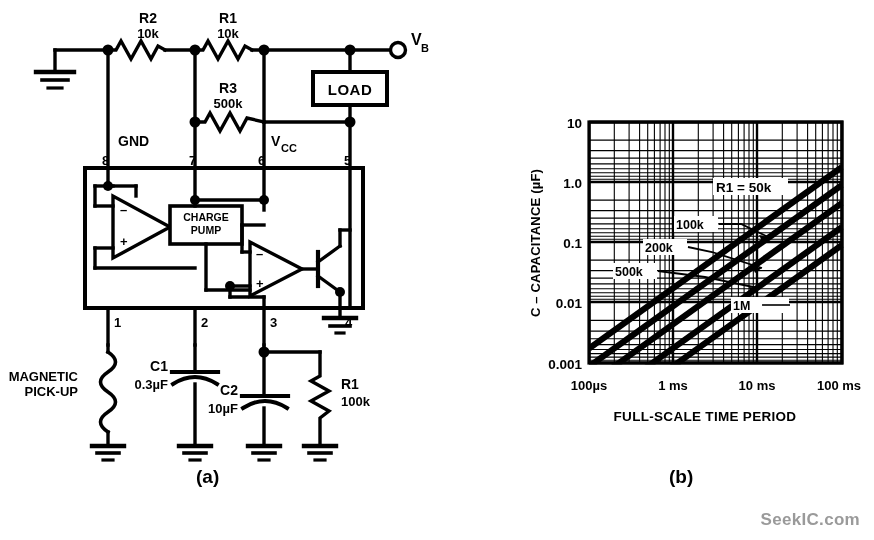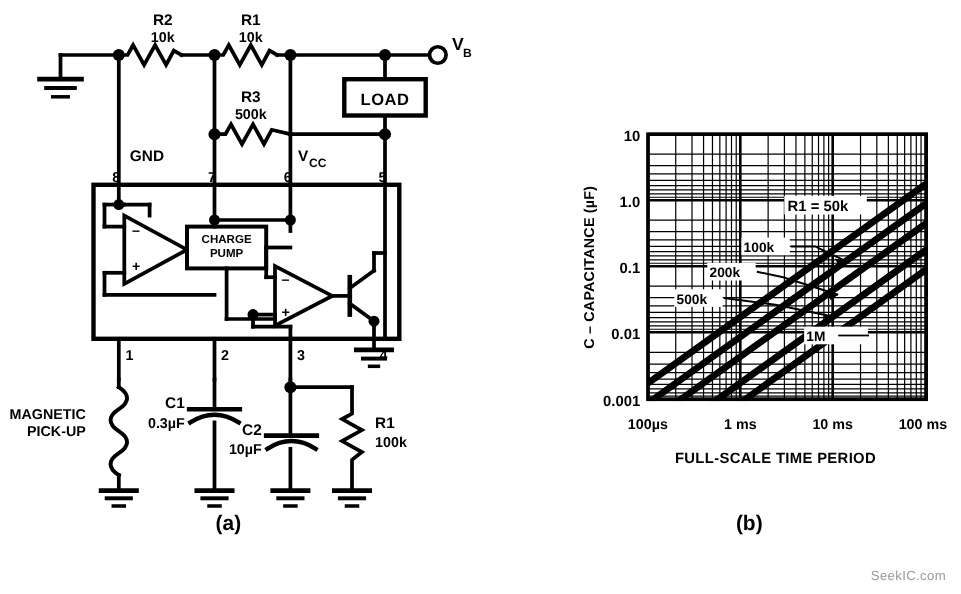--- a/index.html
+++ b/index.html
@@ -11,22 +11,22 @@
     overflow:hidden;
   }
   #root{position:absolute;left:0;top:0;width:874px;height:540px;}
   .panel{position:absolute;}
   #panel-a{left:0;top:0;width:500px;height:540px;}
   #panel-b{left:500px;top:0;width:374px;height:540px;}
   svg{display:block;overflow:visible;}
   #watermark{
     position:absolute;
     right:14px;bottom:10px;
-    font-size:12px;
-    font-weight:normal;
+    font-size:17px;
+    font-weight:bold;
     color:#9a9a9a;
     letter-spacing:0.3px;
   }
   .fig-caption{
     position:absolute;
     font-size:19px;
     font-weight:bold;
     color:#000;
   }
   #cap-a{left:196px;top:466px;}

